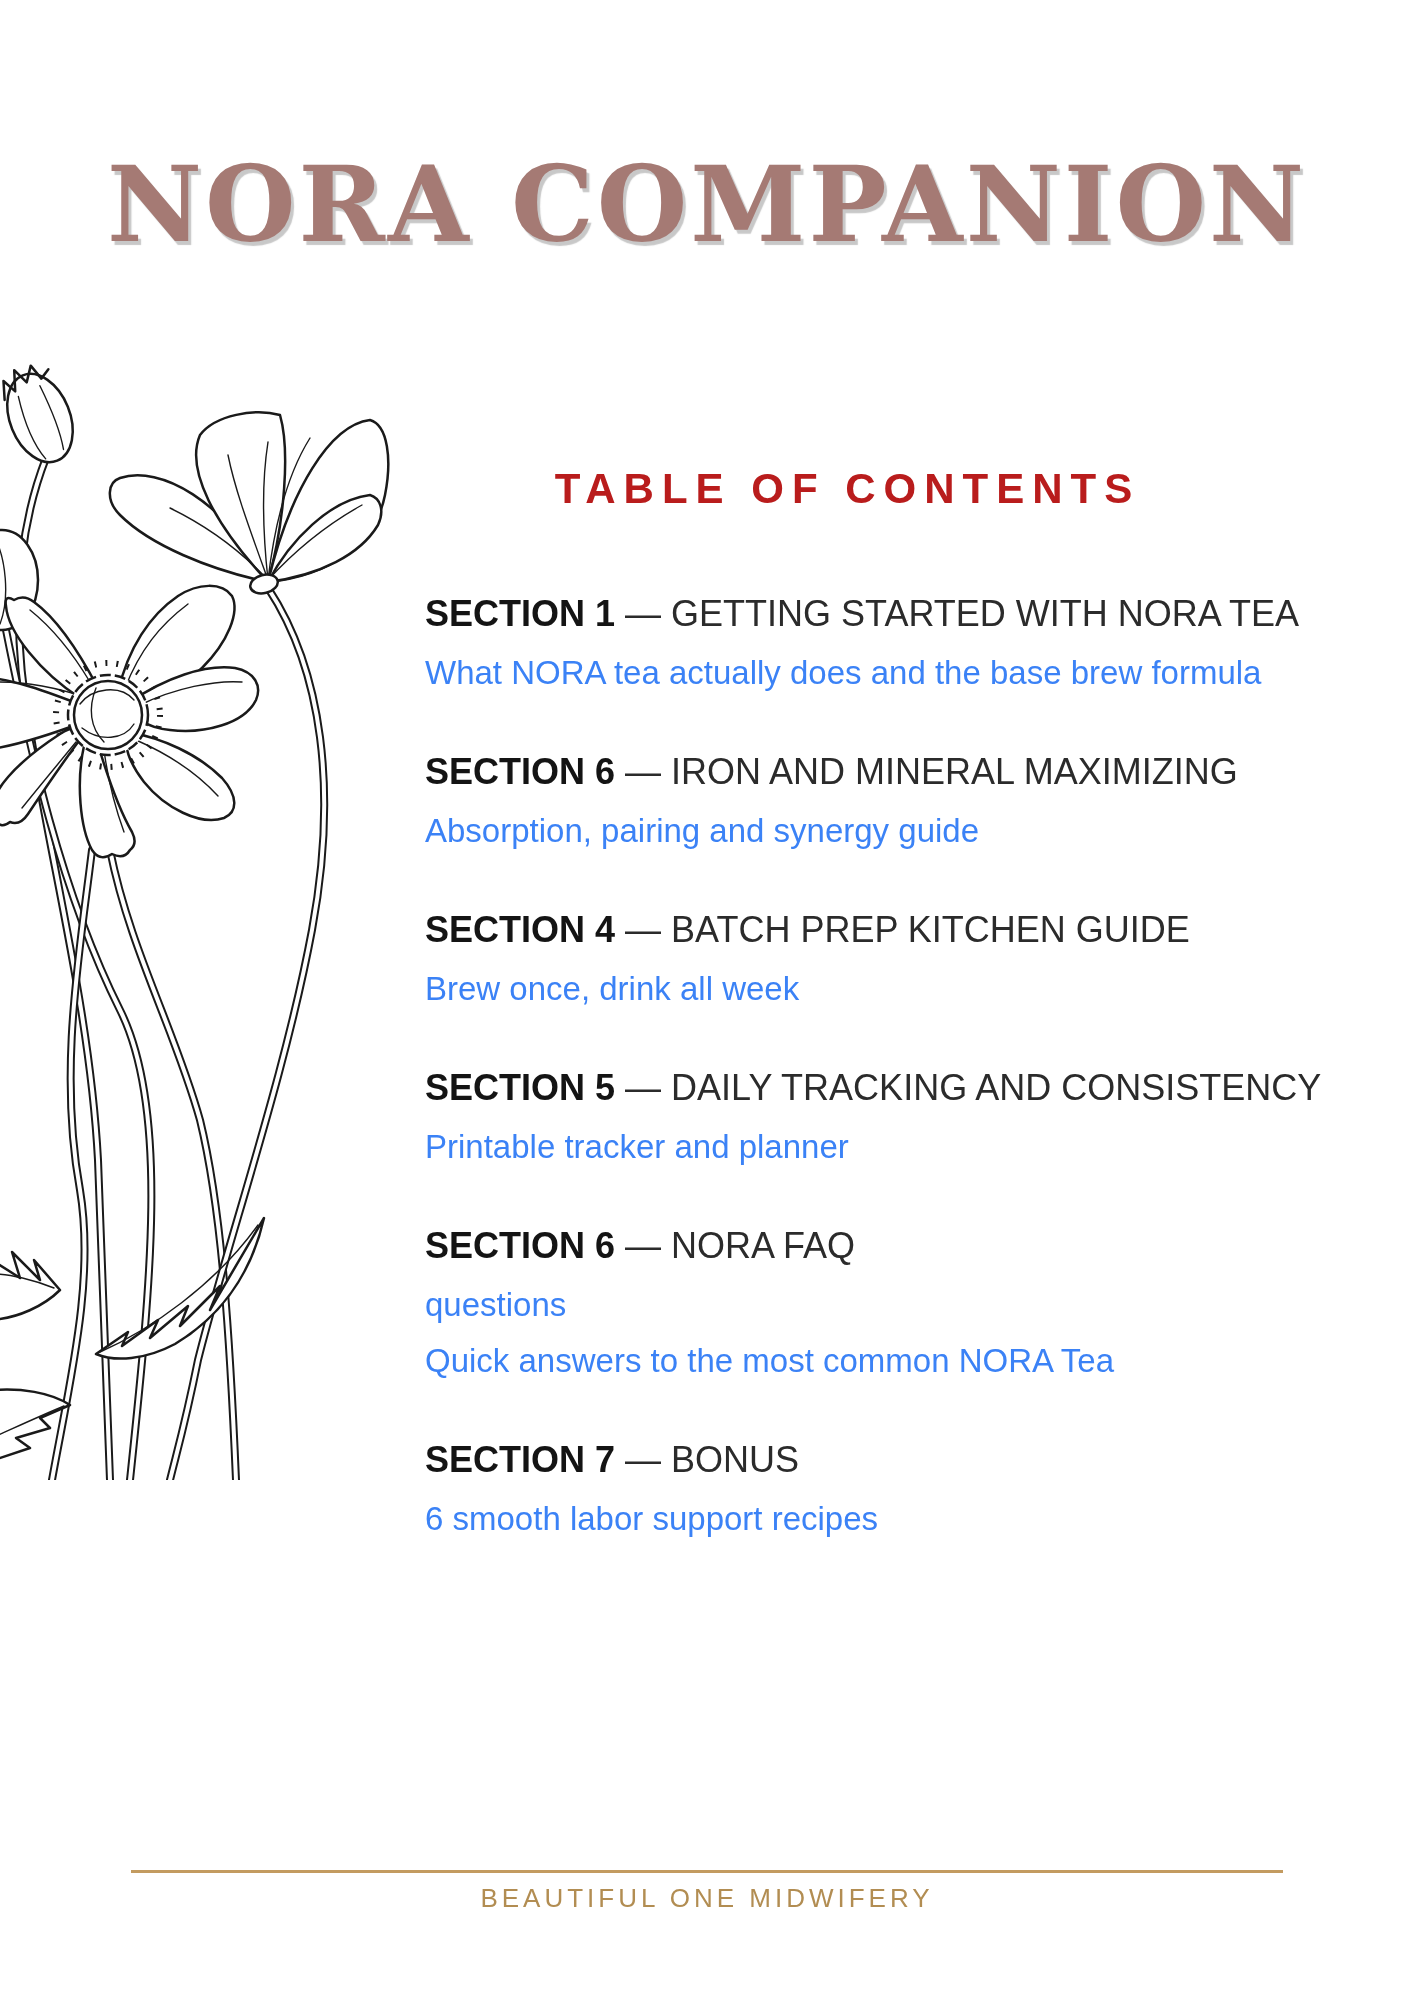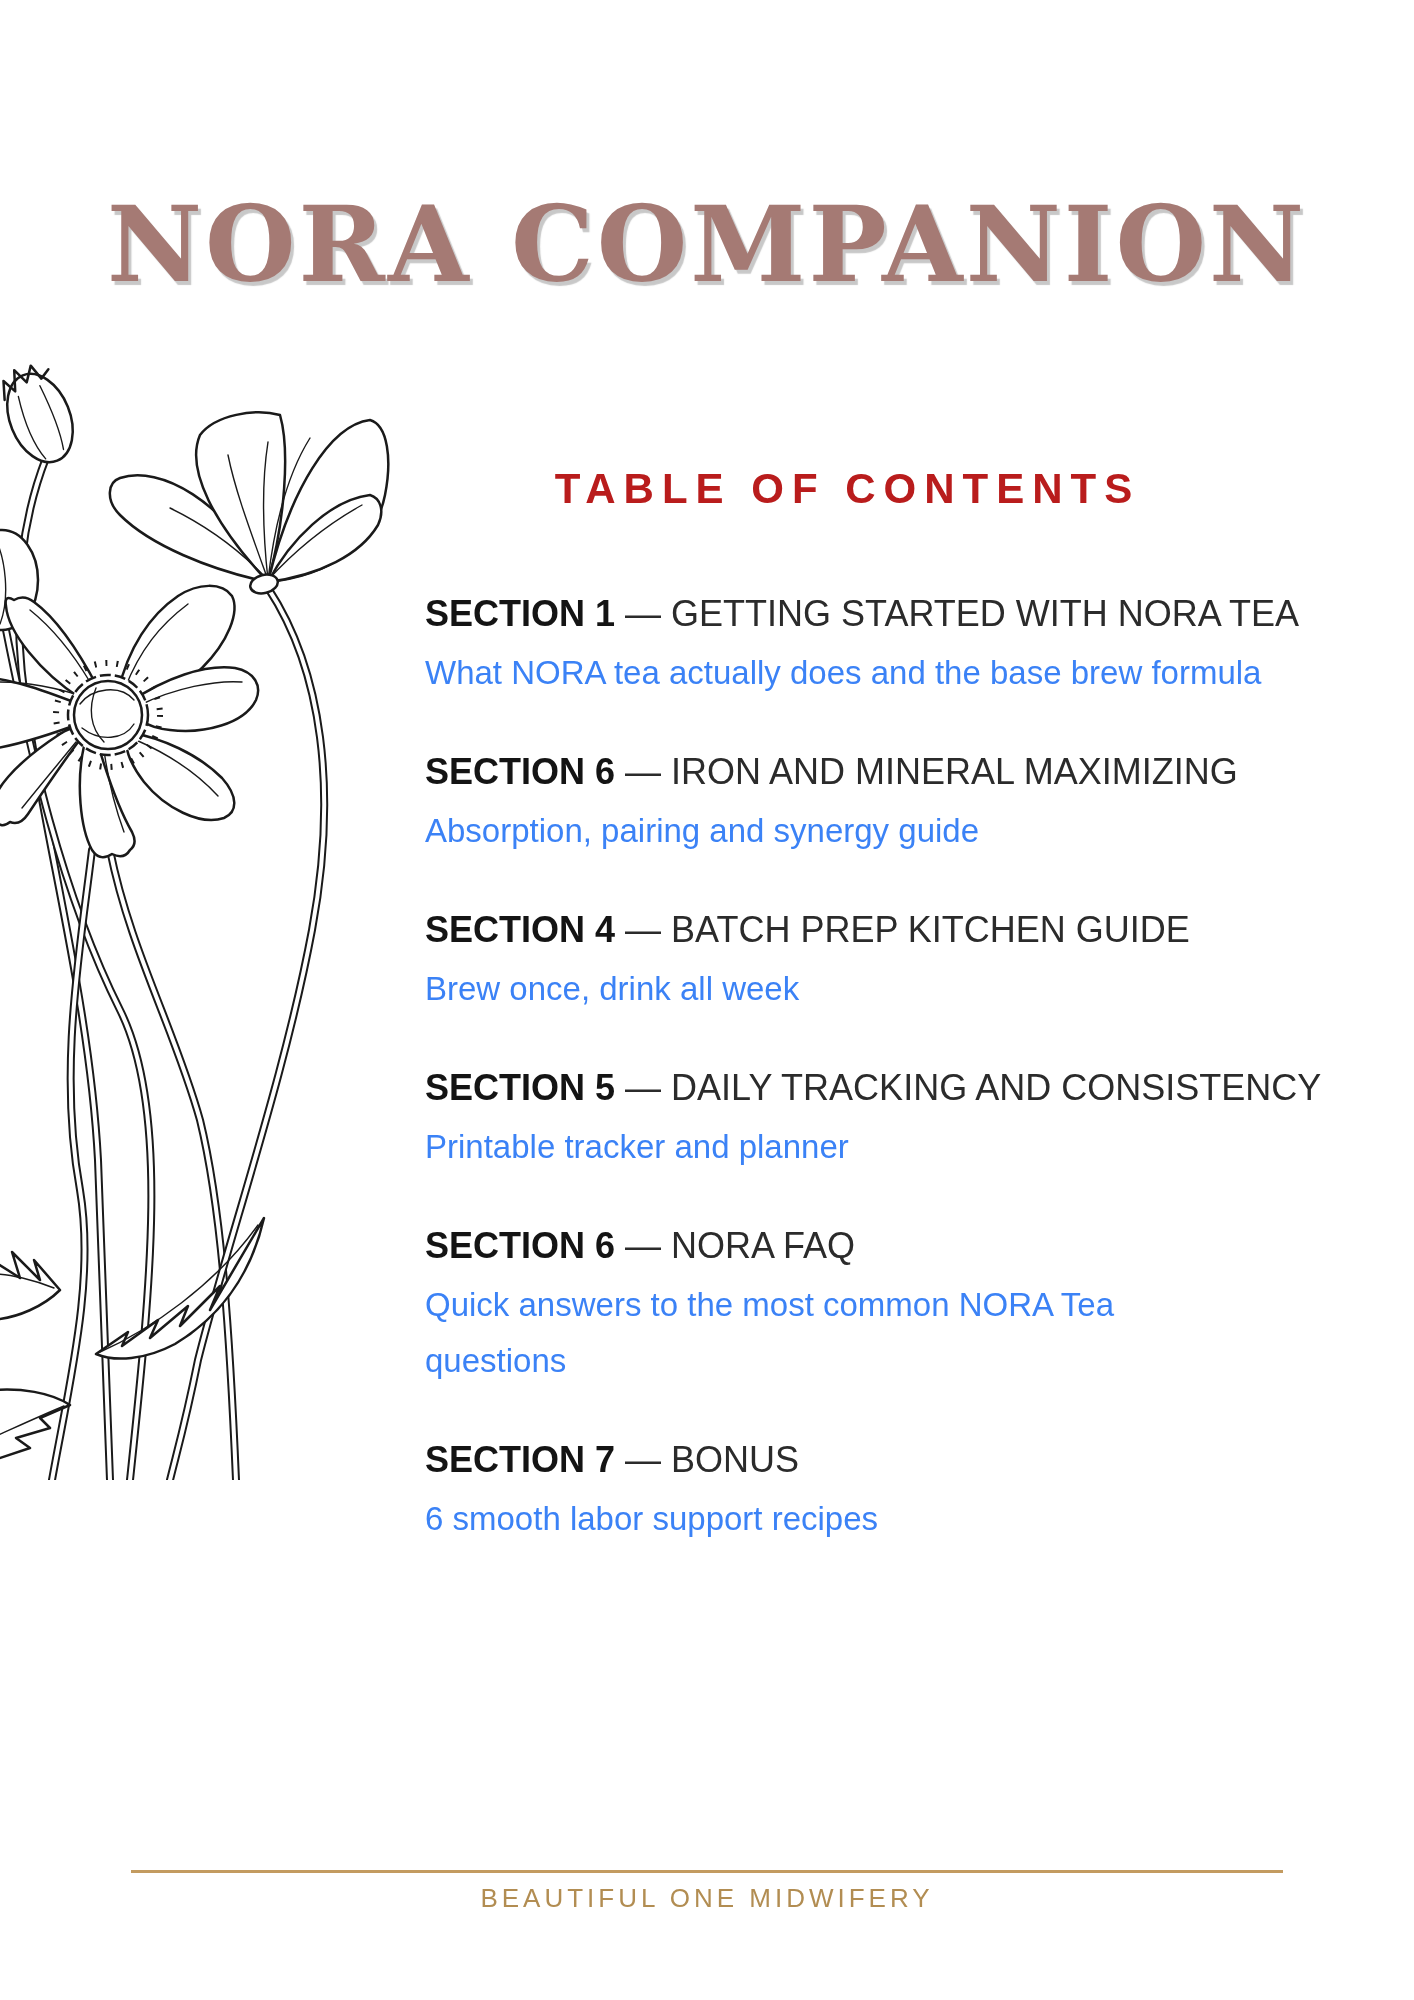--- a/index.html
+++ b/index.html
@@ -17,21 +17,20 @@
     top:148px;left:50%;
     transform:translateX(-50%);
     white-space:nowrap;
     font-family:"DejaVu Serif", serif;
     font-weight:700;
     font-size:104px;
     line-height:1.1;
     letter-spacing:3px;
     color:#a57a74;
     text-shadow:3px 4px 1px rgba(110,110,110,0.38);
-    margin-top:40px;
   }
   .illustration{
     position:absolute;
     left:0;top:330px;
     width:400px;height:1150px;
   }
   .content{
     position:absolute;
     left:425px;top:465px;
     width:845px;
@@ -188,22 +187,22 @@
     </div>
 
     <div class="section">
       <div class="sec-heading"><span class="sec-label">SECTION 5</span><span class="sec-sep">—</span><span class="sec-title">DAILY TRACKING AND CONSISTENCY</span></div>
       <div class="sec-desc">Printable tracker and planner</div>
       <div class="sec-desc"></div>
     </div>
 
     <div class="section">
       <div class="sec-heading"><span class="sec-label">SECTION 6</span><span class="sec-sep">—</span><span class="sec-title">NORA FAQ</span></div>
+      <div class="sec-desc">questions</div>
       <div class="sec-desc">Quick answers to the most common NORA Tea</div>
-      <div class="sec-desc">questions</div>
     </div>
 
     <div class="section">
       <div class="sec-heading"><span class="sec-label">SECTION 7</span><span class="sec-sep">—</span><span class="sec-title">BONUS</span></div>
       <div class="sec-desc">6 smooth labor support recipes</div>
       <div class="sec-desc"></div>
     </div>
   </div>
 
   <div class="footer-line"></div>

